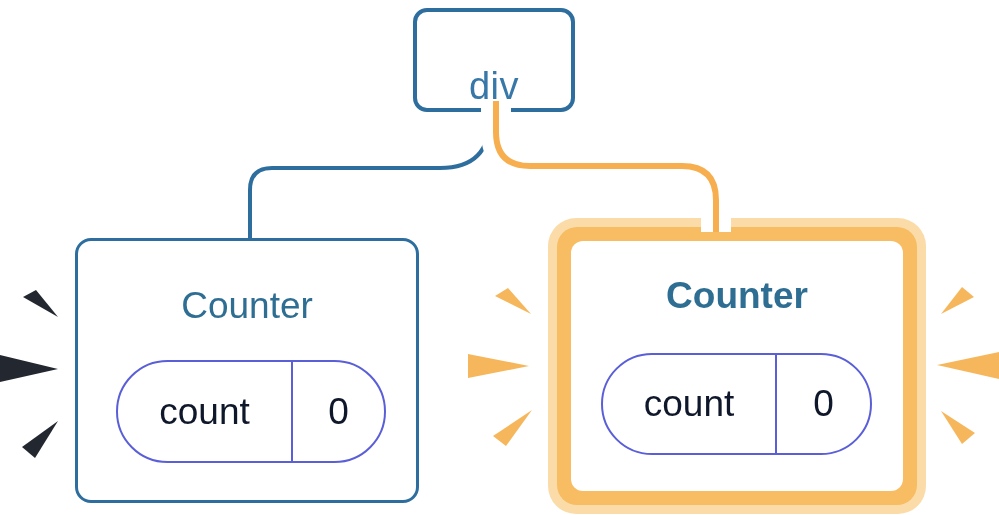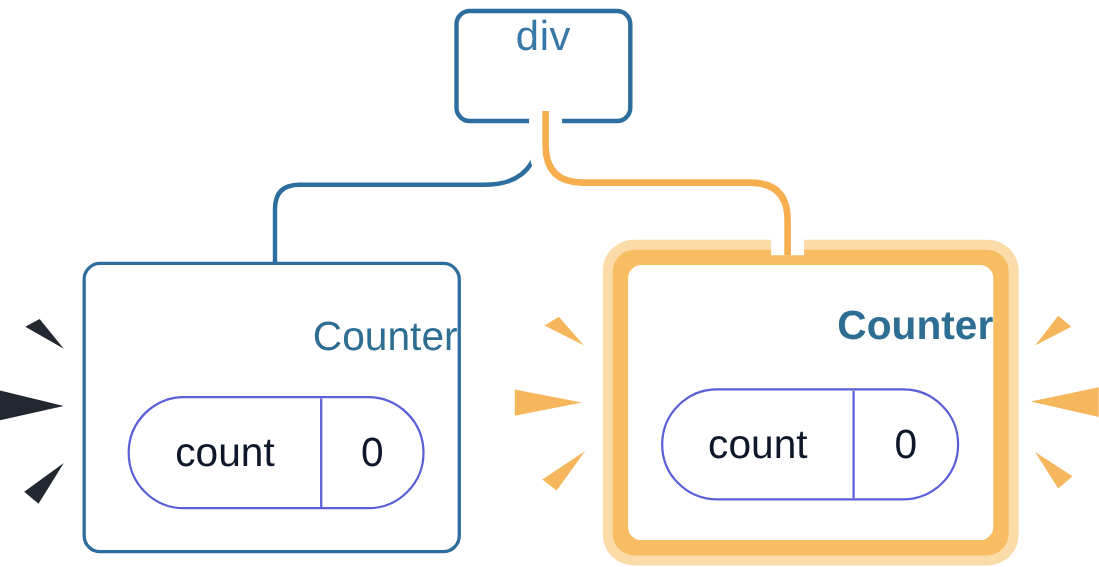--- a/index.html
+++ b/index.html
@@ -19,40 +19,40 @@
     z-index: 3; pointer-events: none;
   }
 
   
   .root-node {
     left: 413px; top: 8px; width: 162px; height: 104px;
     box-sizing: border-box;
     background: #ffffff;
     border: 4px solid #2E6E9E;
     border-radius: 14px;
-    display: flex; align-items: flex-start; justify-content: center;
+    display: flex; align-items: flex-end; justify-content: center;
     z-index: 1;
   }
   .root-node .label {
     color: #3878A9; font-size: 38px; font-weight: 500;
     letter-spacing: 0.5px;
   }
 
   
   .card-left {
     left: 75px; top: 238px; width: 344px; height: 265px;
     box-sizing: border-box;
     background: #ffffff;
     border: 3px solid #2E6E9E;
     border-radius: 16px;
     z-index: 1;
   }
   .card-title {
     position: absolute; left: 0; right: 0; top: 44px;
-    text-align: right;
+    text-align: center;
     color: #2F6E93; font-size: 37px; font-weight: 500;
   }
   .card-title.bold { font-weight: 700; top: 34px; }
 
   
   .pill {
     position: absolute;
     box-sizing: border-box;
     border: 2px solid #5A5FD8;
     border-radius: 52px;

